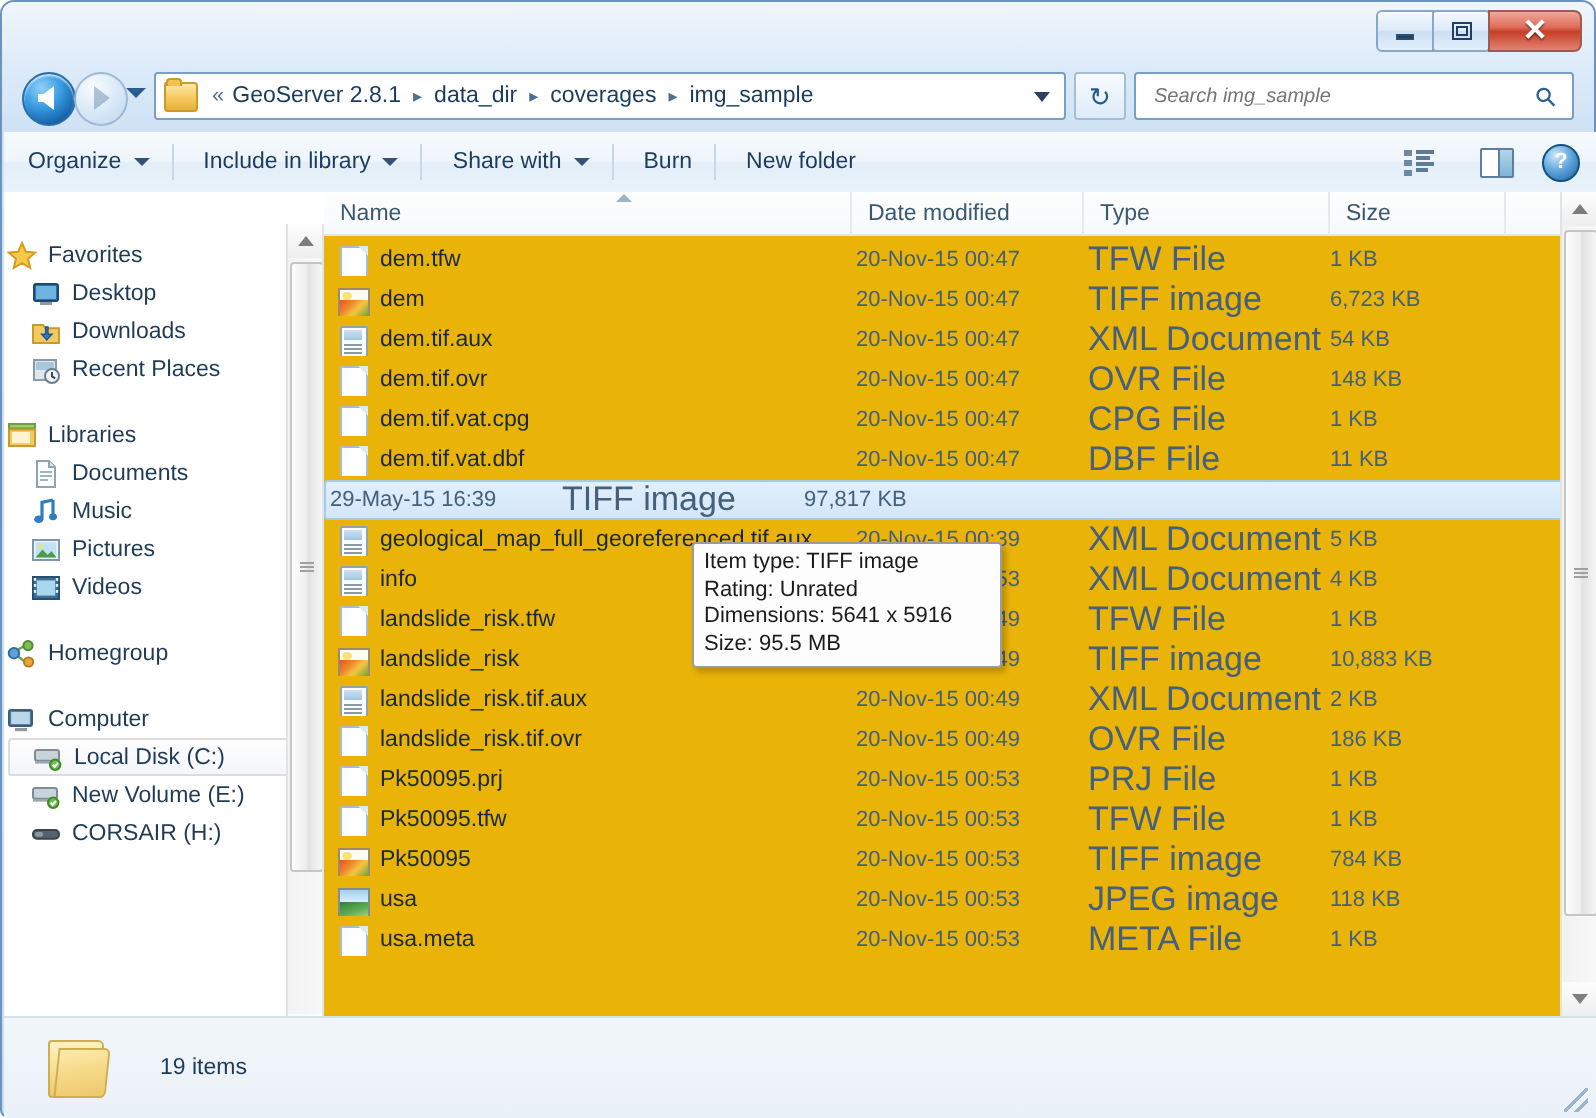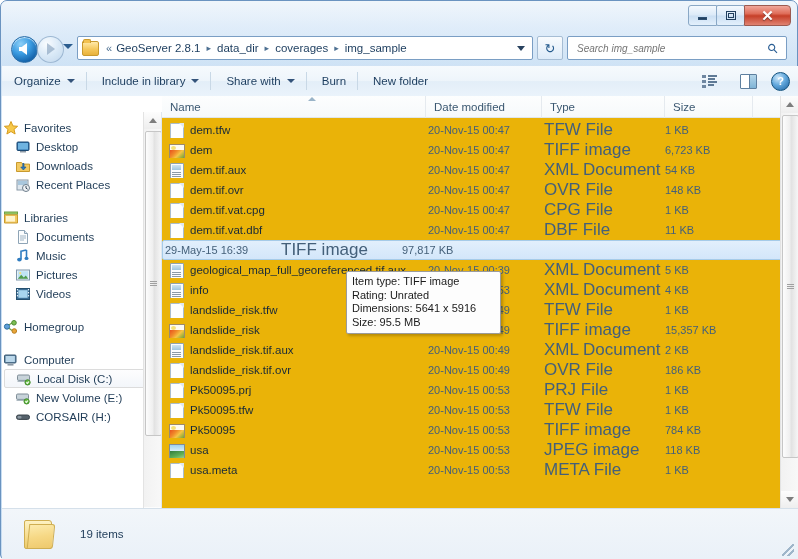--- a/index.html
+++ b/index.html
@@ -672,21 +672,21 @@
           </div>
           <div class="row">
             <div class="cell-name">
               <span class="fico">
                 <span class="ico-tiff"></span>
               </span>
               <span class="fname">landslide_risk</span>
             </div>
             <div class="cell-date">20-Nov-15 00:49</div>
             <div class="cell-type">TIFF image</div>
-            <div class="cell-size">15,357 KB</div>
+            <div class="cell-size">10,883 KB</div>
           </div>
           <div class="row">
             <div class="cell-name">
               <span class="fico">
                 <span class="ico-xml"></span>
               </span>
               <span class="fname">landslide_risk.tif.aux</span>
             </div>
             <div class="cell-date">20-Nov-15 00:49</div>
             <div class="cell-type">XML Document</div>

